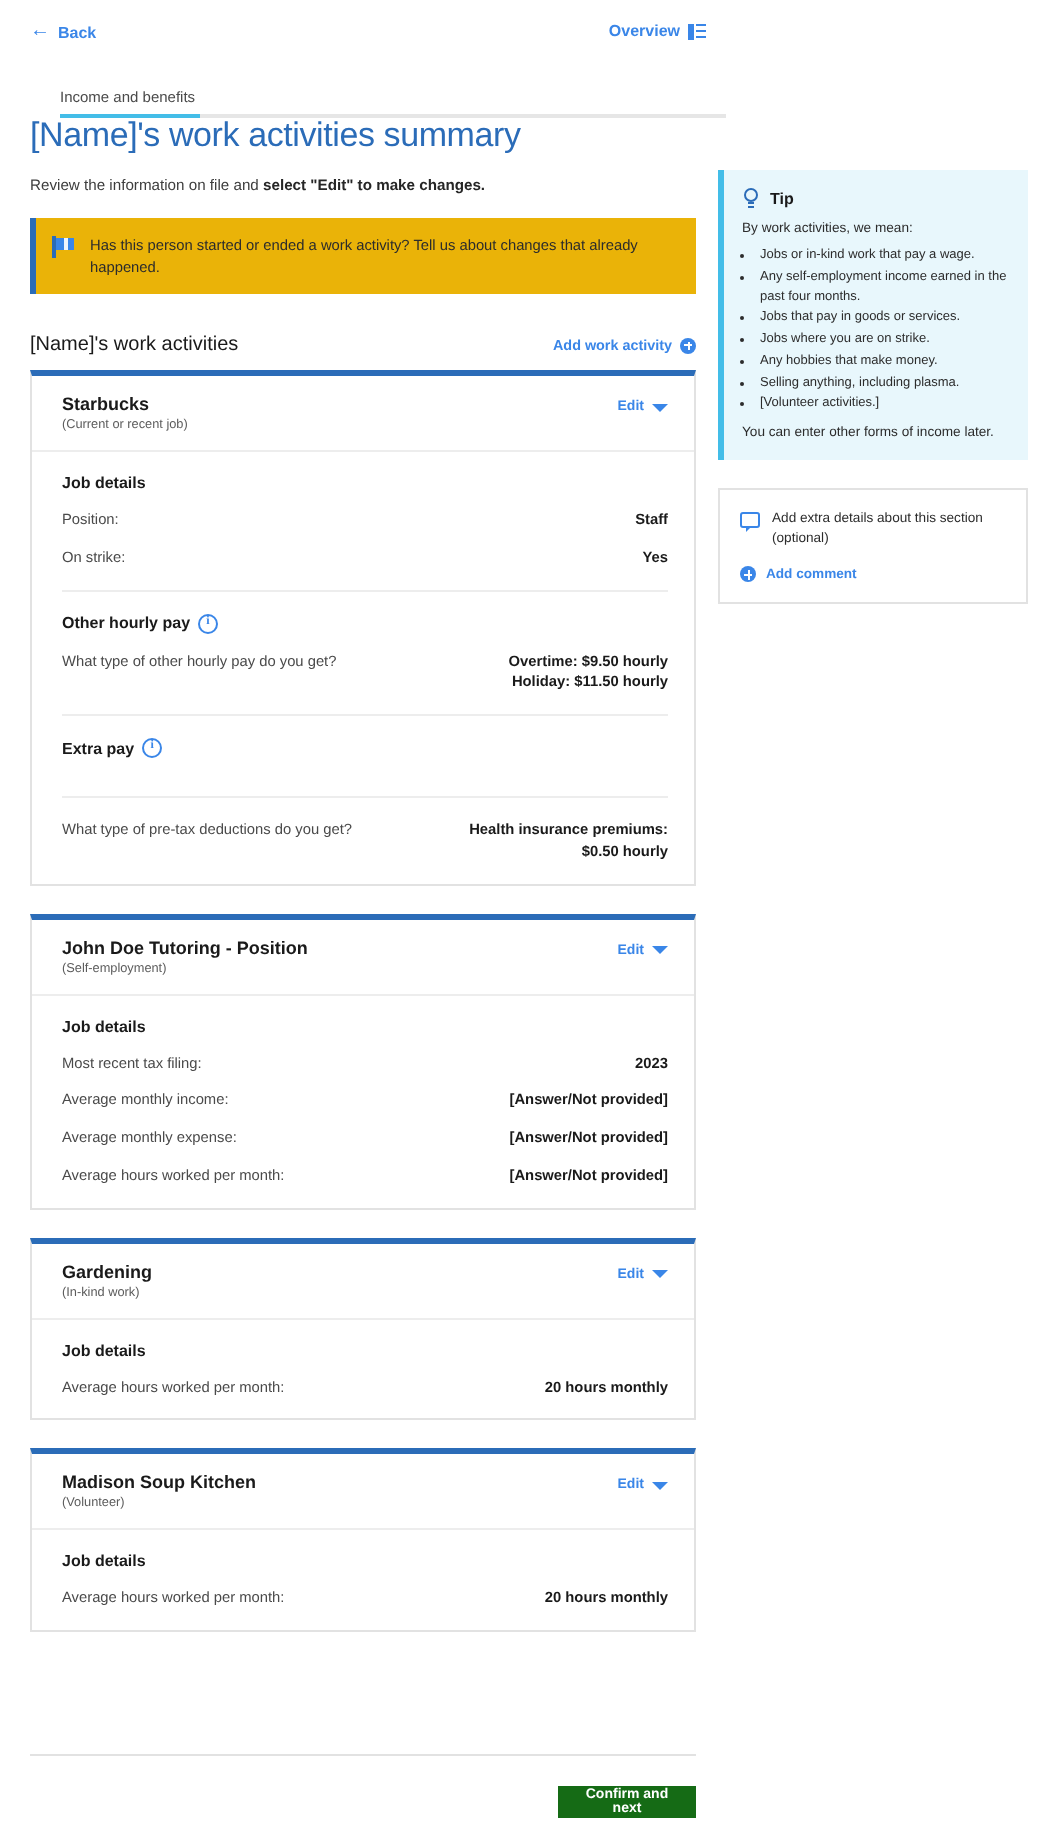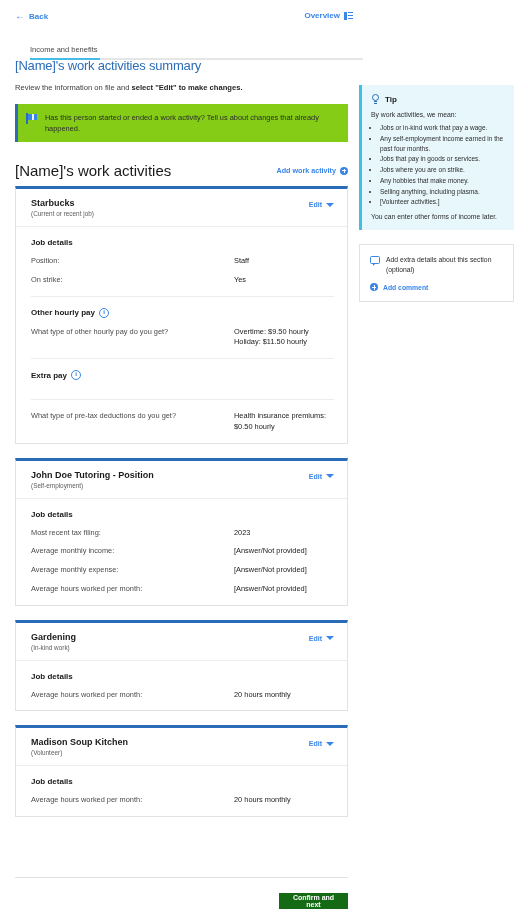--- a/index.html
+++ b/index.html
@@ -25,34 +25,34 @@
   .grid-icon i:nth-child(4){left:4px;top:6px;width:5px;height:1.4px;}
 
   
   .tabstrip{position:absolute;left:30px;top:38px;width:333px;}
   .tab-label{font-size:7.5px;color:#4a4a4a;padding-bottom:4px;display:inline-block;}
   .tab-underline-track{height:2px;background:#e6e6e6;width:333px;}
   .tab-underline-active{height:2px;background:#43bde8;width:70px;}
 
   
   .main{position:absolute;left:15px;top:58px;width:333px;}
-  .page-title{font-size:13px;color:#2b6cb8;font-weight:normal;margin:0 0 10px 0;letter-spacing:-0.2px;}
+  .page-title{font-size:17px;color:#2b6cb8;font-weight:normal;margin:0 0 10px 0;letter-spacing:-0.2px;}
   .intro{font-size:7.6px;color:#3d3d3d;margin:0 0 12px 0;}
   .intro b{font-weight:bold;color:#262626;}
 
-  .alert{display:flex;gap:8px;background:#84cc16;border-left:3px solid #2b6cb8;
+  .alert{display:flex;gap:8px;background:#eab308;border-left:3px solid #2b6cb8;
     padding:8px 10px 8px 8px;margin-bottom:20px;}
   .alert-text{font-size:7.4px;line-height:1.5;color:#2c2c2c;}
   .flag-icon{flex:0 0 auto;width:11px;height:11px;position:relative;margin-top:1px;}
   .flag-icon .pole{position:absolute;left:0;top:0;width:1.6px;height:11px;background:#2b6cb8;}
   .flag-icon .cloth{position:absolute;left:2px;top:0.5px;width:9px;height:6px;background:#3a86e8;}
   .flag-icon .notch{position:absolute;left:6px;top:0.5px;width:2px;height:6px;background:#eff4fb;}
 
   .section-head{display:flex;align-items:center;justify-content:space-between;margin-bottom:7px;}
-  .section-title{font-size:15px;color:#1a1a1a;font-weight:normal;}
+  .section-title{font-size:10px;color:#1a1a1a;font-weight:normal;}
   .add-link{display:flex;align-items:center;gap:4px;color:#3a86e8;font-size:7.2px;font-weight:bold;cursor:pointer;}
   .plus-circle{width:8px;height:8px;border-radius:50%;background:#3a86e8;position:relative;display:inline-block;}
   .plus-circle::before,.plus-circle::after{content:"";position:absolute;background:#fff;}
   .plus-circle::before{left:1.8px;top:3.6px;width:4.4px;height:1px;}
   .plus-circle::after{left:3.5px;top:1.9px;width:1px;height:4.4px;}
 
   
   .card{border:1px solid #e2e2e2;border-top:3px solid #2b6cb8;background:#fff;margin-bottom:14px;}
   .card-header{display:flex;align-items:flex-start;justify-content:space-between;
     padding:9px 13px 9px 15px;border-bottom:1px solid #ededed;}
@@ -65,21 +65,21 @@
   .card-body{padding:0 13px 0 15px;}
   .detail-block{padding:11px 0 10px 0;}
   .detail-block + .detail-block{border-top:1px solid #ededed;}
   .block-title{font-size:8px;font-weight:bold;color:#1a1a1a;margin-bottom:9px;display:flex;align-items:center;gap:4px;}
   .info-icon{width:8px;height:8px;border-radius:50%;border:1px solid #3a86e8;color:#3a86e8;
     font-size:6px;line-height:7px;text-align:center;font-weight:bold;font-family:"Liberation Serif",serif;
     display:inline-block;cursor:pointer;}
   .row{display:flex;align-items:flex-start;margin-bottom:8px;}
   .row:last-child{margin-bottom:0;}
   .row-label{flex:0 0 203px;font-size:7.4px;color:#4a4a4a;line-height:1.45;}
-  .row-value{flex:1;font-size:7.4px;color:#1a1a1a;font-weight:normal;line-height:1.45;}
+  .row-value{flex:1;font-size:7.4px;color:#1a1a1a;font-weight:bold;line-height:1.45;text-align:right;}
   .row-value span{display:block;}
 
   
   .footer-rule{position:absolute;left:15px;top:877px;width:333px;height:1px;background:#e2e2e2;}
   .confirm-btn{position:absolute;left:279px;top:893px;width:69px;height:16px;background:#156b15;
     color:#fff;font-size:7px;font-weight:bold;display:flex;align-items:center;justify-content:center;
     border:none;cursor:pointer;font-family:"Liberation Sans",sans-serif;}
 
   
   .aside{position:absolute;left:359px;top:85px;width:155px;}

